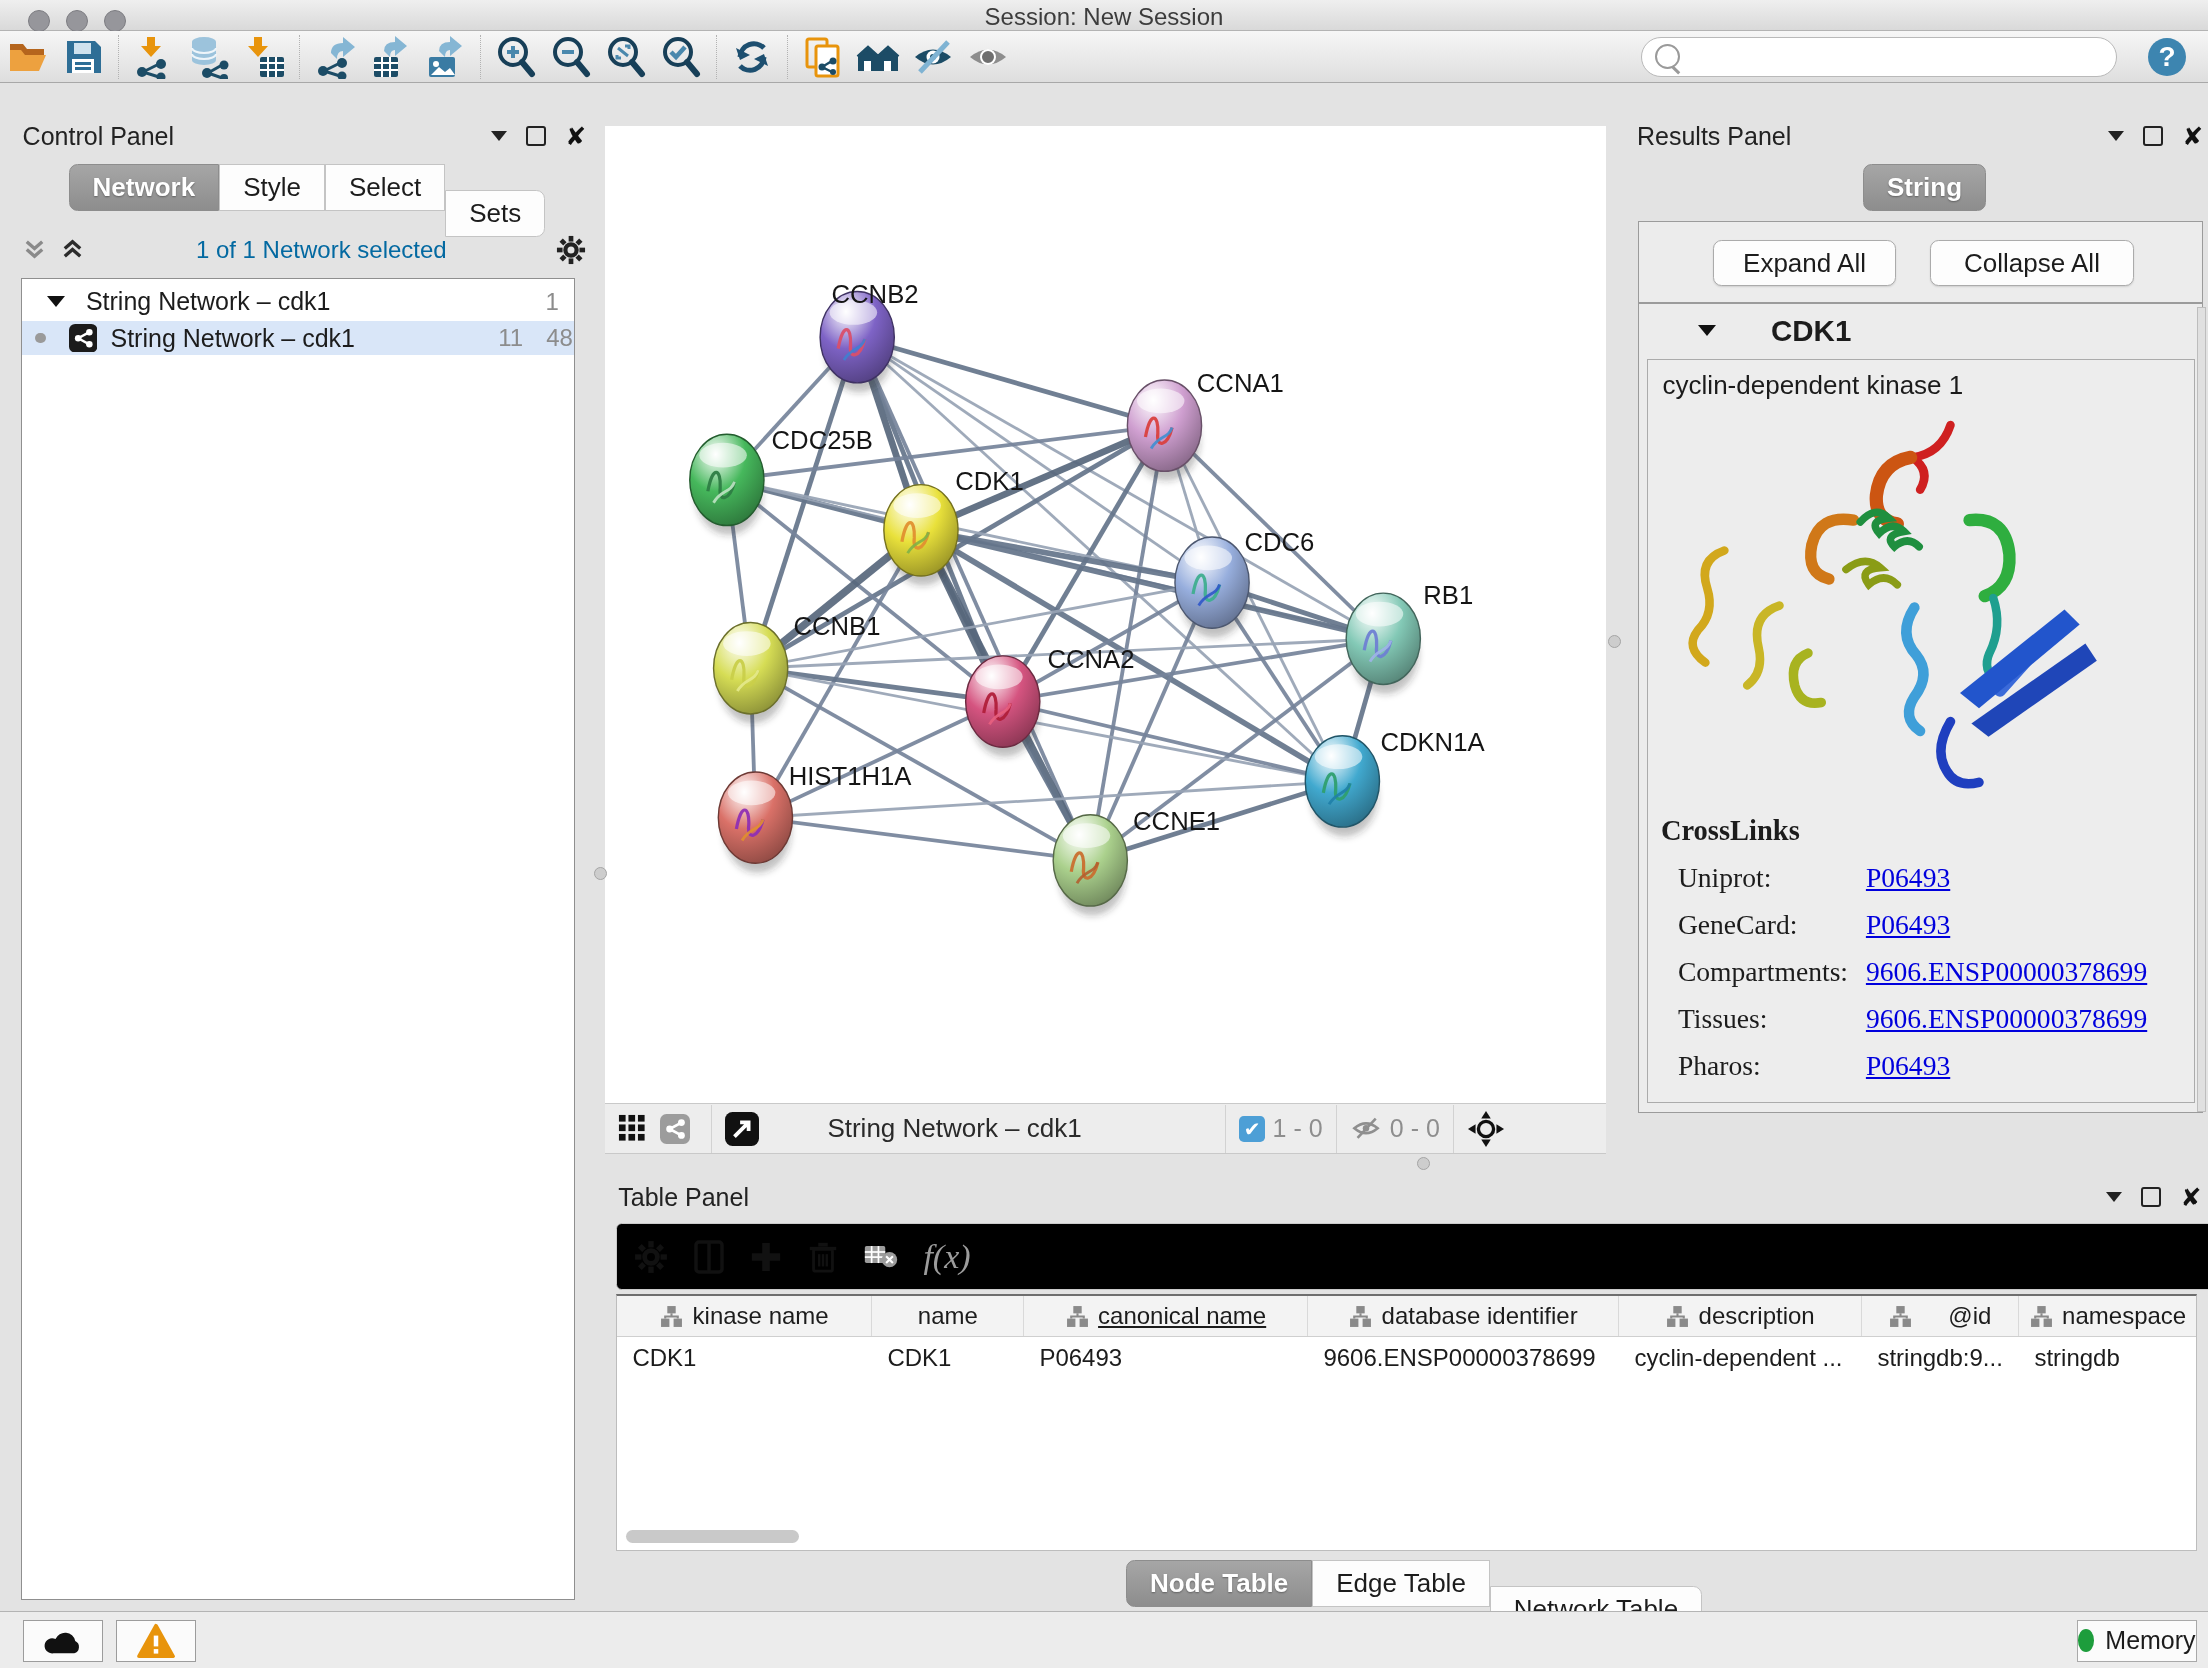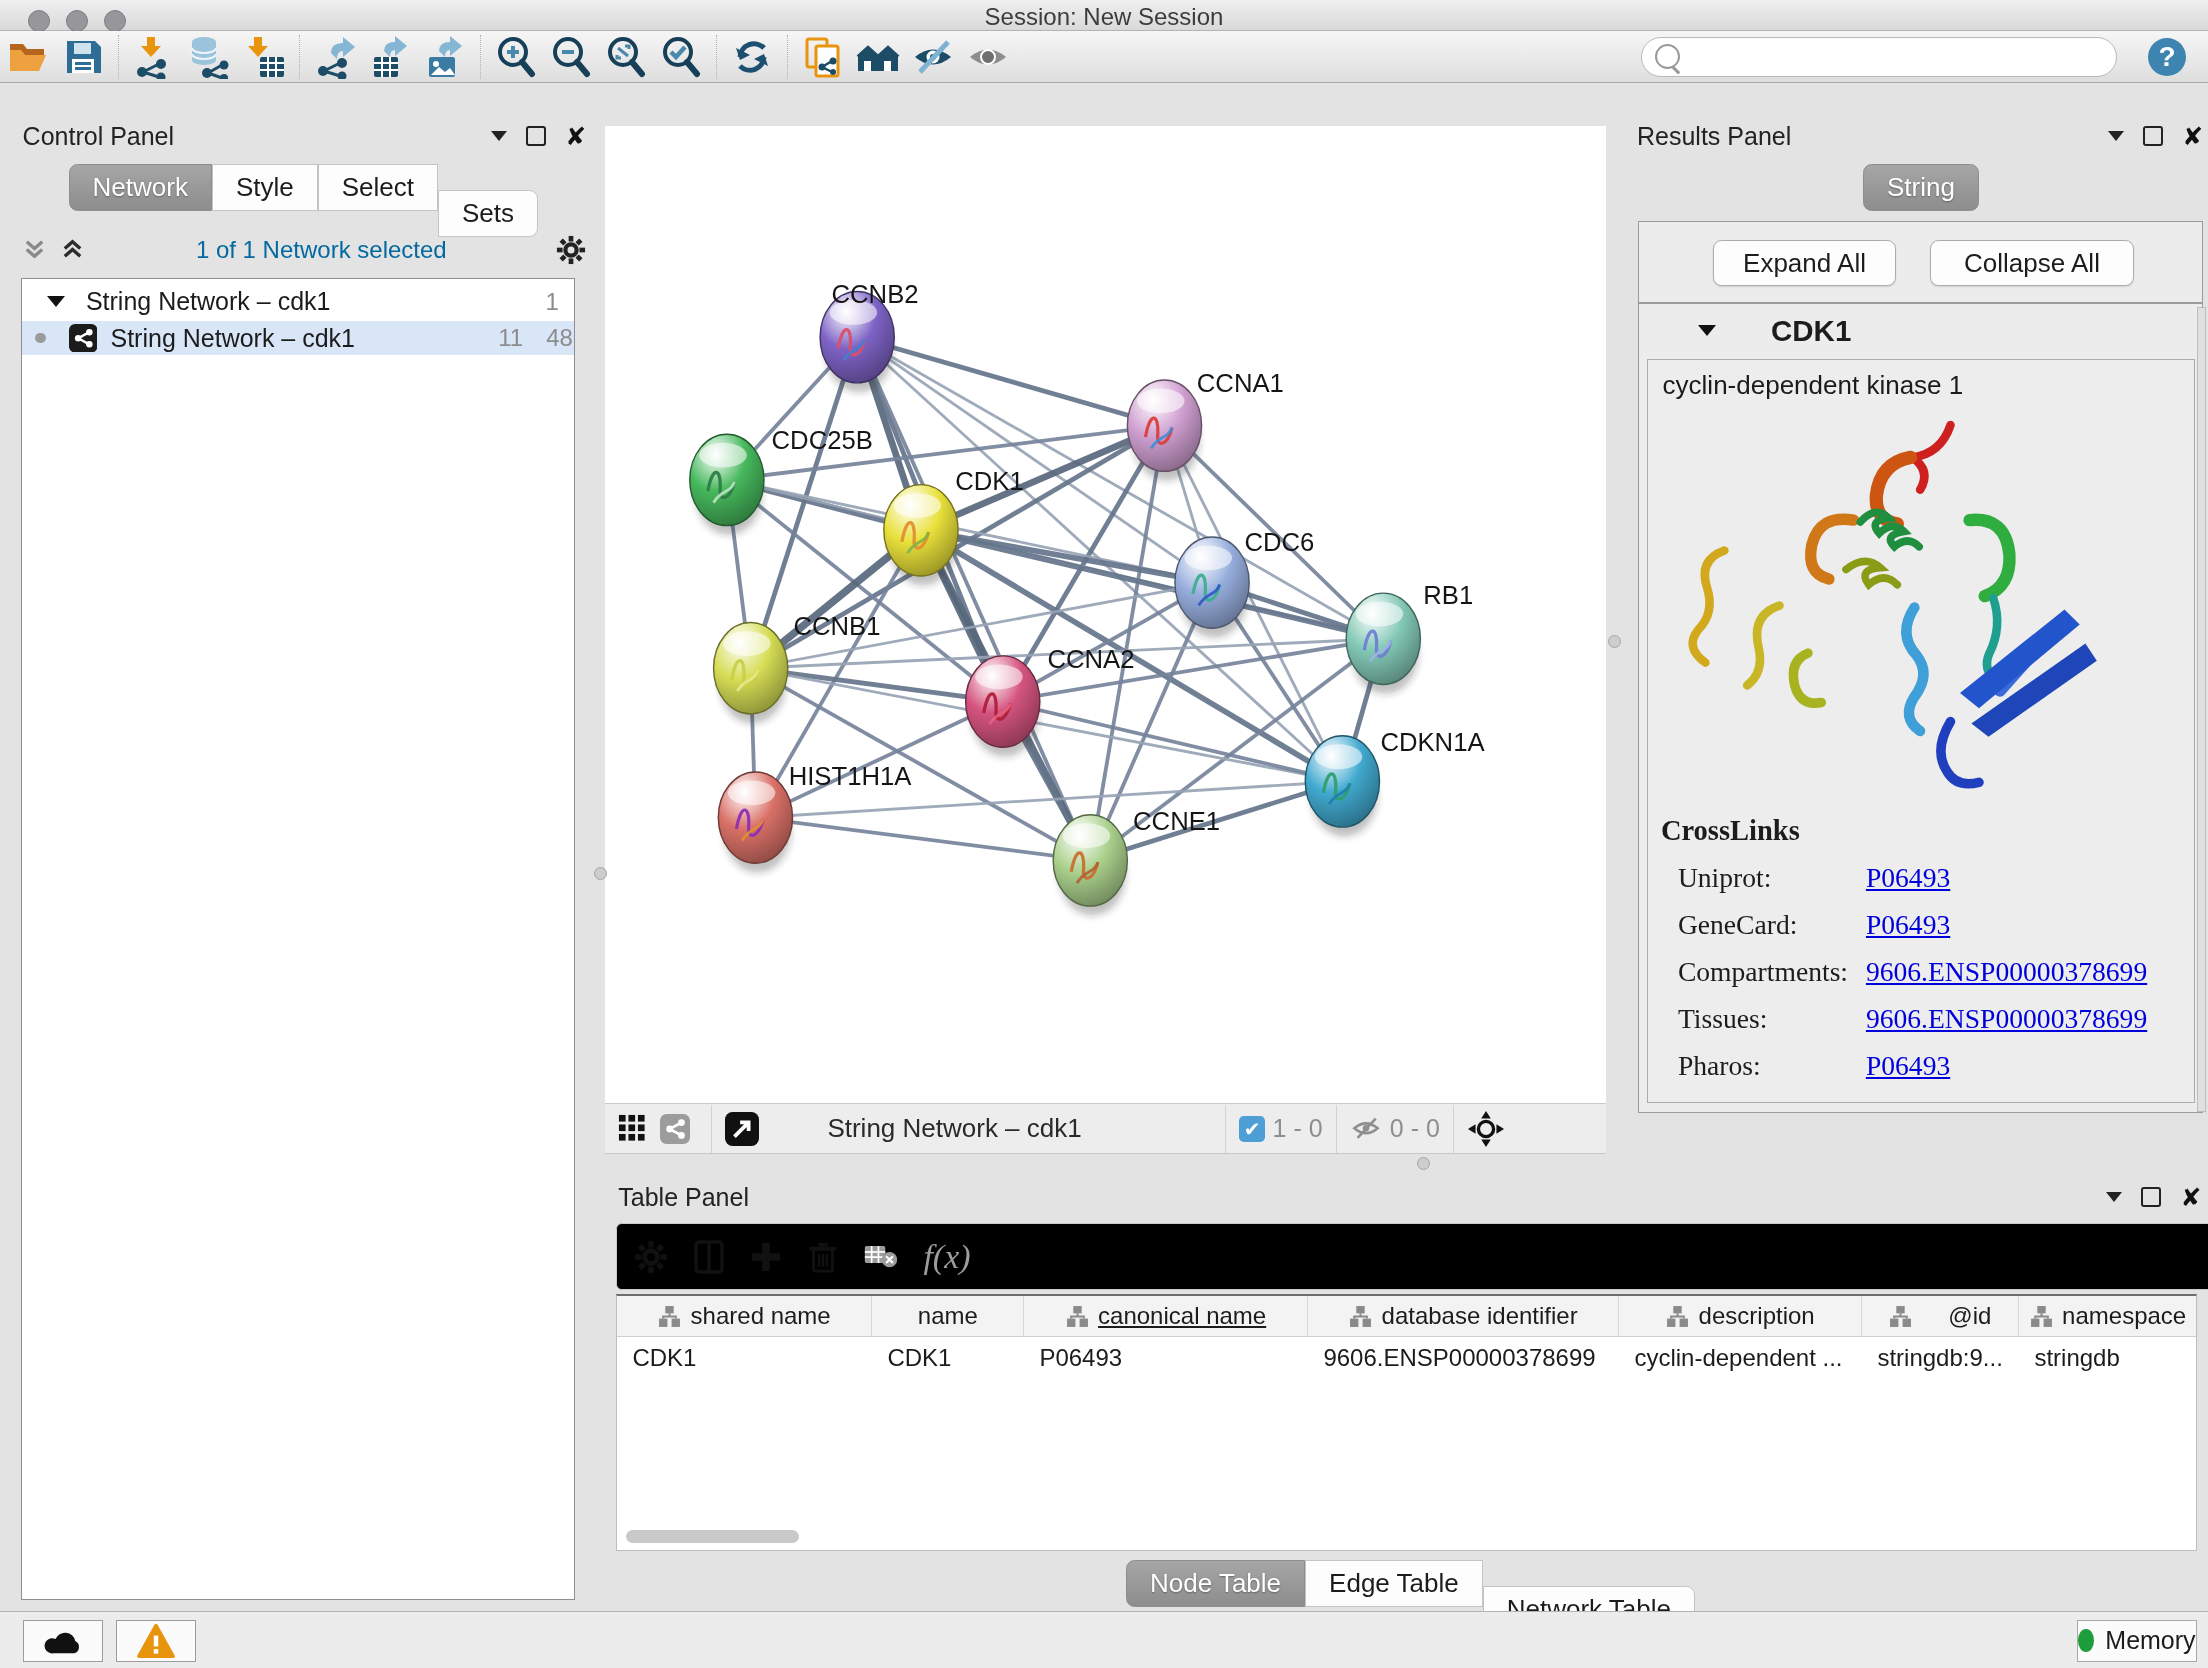--- a/index.html
+++ b/index.html
@@ -24,21 +24,21 @@
 .mag{width:21px;height:21px;border:2.9px solid #9a9a9a;border-radius:50%;position:relative;margin-right:9.5px;flex:0 0 auto;}
 .mag:after{content:"";position:absolute;left:17px;top:19px;width:2.9px;height:9.5px;background:#9a9a9a;transform:rotate(-45deg);}
 
 .panel-head{position:absolute;display:flex;align-items:center;font-size:25px;color:#222;}
 .ph-icons{position:absolute;display:flex;align-items:center;gap:19px;}
 .ph-caret{width:0;height:0;border-left:8.6px solid transparent;border-right:8.6px solid transparent;border-top:10.5px solid #222;}
 .ph-box{width:16px;height:16px;border:2.4px solid #222;border-radius:2.9px;}
 .ph-x{font-size:25px;font-weight:bold;color:#111;line-height:19px;}
 .tab{height:45px;line-height:45px;padding:0 23px;background:#fdfdfd;border:1px solid #c4c4c4;
   font-size:26px;color:#1c1c1c;text-align:center;}
-.tab.active{background:linear-gradient(#a6a6a6,#8d8d8d);color:#fff;text-shadow:0 1px 1.9px rgba(0,0,0,.35);border-color:#8d8d8d;}
+.tab.active{background:linear-gradient(#a6a6a6,#8d8d8d);color:#fff;text-shadow:0 1px 1.9px rgba(0,0,0,.35);border-color:#8d8d8d;font-weight:bold;}
 .tab:first-child{border-radius:8.6px 0 0 8.6px;}
 .tab:last-child{border-radius:0 8.6px 8.6px 0;margin-top:26px;}
 
 #control-panel{position:absolute;left:7.6px;top:88px;width:592px;height:1514px;}
 #cp-tabs{position:absolute;left:61px;top:76px;display:flex;}
 #cp-statusrow{position:absolute;left:13.3px;right:13.3px;top:145px;height:34px;display:flex;align-items:center;}
 #cp-status{flex:1;text-align:center;font-size:24px;color:#0369a1;}
 #cp-list{position:absolute;left:13.3px;top:190px;width:554px;height:1322px;background:#fff;
   border:1.9px solid #8f8f8f;box-sizing:border-box;}
 .tree-row{position:absolute;left:0;right:0;height:34px;display:flex;align-items:center;font-size:25px;}
@@ -735,21 +735,21 @@
       <div id="tp-header">
           <div class="th" style="width: 255px;">
             <svg width="23" height="23" viewBox="0 0 22 22">
               <g fill="#8a8a8a">
                 <rect x="7" y="1" width="8" height="7"></rect>
                 <rect x="1" y="13" width="8" height="8"></rect>
                 <rect x="13" y="13" width="8" height="8"></rect>
               </g>
               <path d="M11 8 v3 M5 13 v-2 h12 v2" stroke="#8a8a8a" stroke-width="2" fill="none"></path>
             </svg>
-            <span>shared name</span>
+            <span>kinase name</span>
           </div>
           <div class="th" style="width: 152px;">
             <span>name</span>
           </div>
           <div class="th" style="width: 284px; text-decoration: underline;">
             <svg width="23" height="23" viewBox="0 0 22 22">
               <g fill="#8a8a8a">
                 <rect x="7" y="1" width="8" height="7"></rect>
                 <rect x="1" y="13" width="8" height="8"></rect>
                 <rect x="13" y="13" width="8" height="8"></rect>

